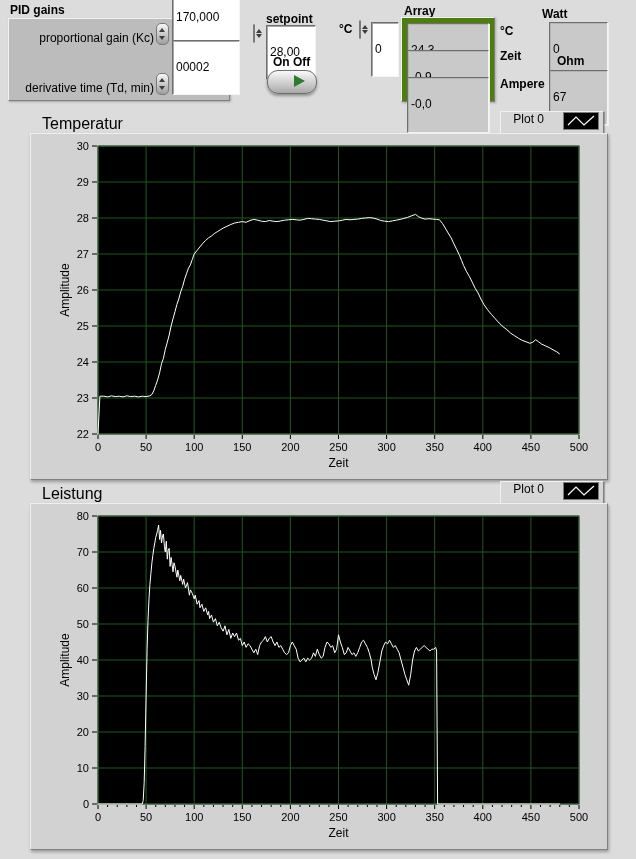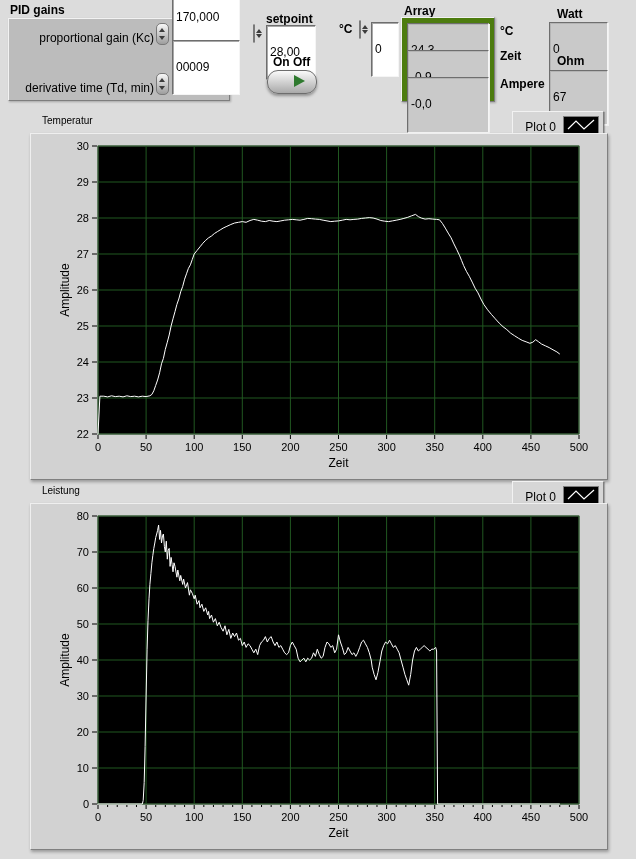--- a/index.html
+++ b/index.html
@@ -24,23 +24,23 @@
            border-left:3px solid transparent;border-right:3px solid transparent;
            border-top:4px solid #3c3c3c;}
   .row-field{margin-left:3px;width:60px;height:19px;}
   .pill{position:absolute;width:48px;height:22px;border-radius:11px;
         background:linear-gradient(180deg,#fafafa,#a9a9a9);border:1px solid #6d6d6d;
         box-shadow:0 2px 3px rgba(0,0,0,.35);}
   .play{position:absolute;left:26px;top:4px;width:0;height:0;
         border-top:6px solid transparent;border-bottom:6px solid transparent;
         border-left:11px solid #2f7a2f;}
   .chart-wrap{position:absolute;width:576px;height:368px;}
-  .chart-title{position:absolute;left:12px;top:4px;font-size:10px;}
-  .legend{position:absolute;right:2px;top:0;height:22px;display:flex;align-items:flex-end;
-          gap:7px;padding:0 4px 0 12px;background:#d6d6d6;border:1px solid;
+  .chart-title{position:absolute;left:12px;top:4px;font-size:16px;}
+  .legend{position:absolute;right:2px;top:0;height:22px;display:flex;align-items:flex-start;
+          gap:19px;padding:0 4px 0 12px;background:#d6d6d6;border:1px solid;
           border-color:#f2f2f2 #7e7e7e #7e7e7e #f2f2f2;box-shadow:1px 1px 1px rgba(0,0,0,.25);}
   .legend-text{font-size:12px;}
   .plot-svg{position:absolute;left:0;top:22px;background:#d2d2d2;border:1px solid;
           border-color:#efefef #808080 #808080 #efefef;box-shadow:1px 2px 3px rgba(0,0,0,.3);}
   svg text{font-family:"Liberation Sans",sans-serif;fill:#000;}
   svg text.tick{font-size:11px;}
   svg text.axis{font-size:12px;}
 </style>
 </head>
 <body>
@@ -51,21 +51,21 @@
   <div class="lbl" style="left:10px;top:3px">PID gains</div>
   <div class="pid-box raisedbox" style="left:8px;top:18px;width:220px;height:81px">
     <div class="pid-row" style="top:5px">
       <span class="pid-lbl">proportional gain (Kc)</span>
       <span class="spinner"></span>
       <span class="field row-field">170,000</span>
     </div>
     <div class="pid-row" style="top:55px">
       <span class="pid-lbl">derivative time (Td, min)</span>
       <span class="spinner"></span>
-      <span class="field row-field">00009</span>
+      <span class="field row-field">00002</span>
     </div>
   </div>
 
   
   <div class="lbl" style="left:266px;top:12px">setpoint</div>
   <span class="spinner abs" style="left:253px;top:25px"></span>
   <span class="field abs" style="left:266px;top:25px;width:42px;height:19px">28,00</span>
 
   
   <div class="lbl" style="left:273px;top:55px">On Off</div>
@@ -85,21 +85,21 @@
     <span class="field ind abs" style="left:5px;top:32px;width:74px;height:20px">-0,9</span>
     <span class="field ind abs" style="left:5px;top:59px;width:74px;height:20px">-0,0</span>
   </div>
 
   
   <div class="lbl" style="left:500px;top:24px">°C</div>
   <div class="lbl" style="left:500px;top:49px">Zeit</div>
   <div class="lbl" style="left:500px;top:77px">Ampere</div>
 
   
-  <div class="lbl" style="left:557px;top:7px">Watt</div>
+  <div class="lbl" style="left:542px;top:7px">Watt</div>
   <span class="field ind abs" style="left:549px;top:22px;width:51px;height:19px">0</span>
   <div class="lbl" style="left:557px;top:54px">Ohm</div>
   <span class="field ind abs" style="left:549px;top:70px;width:51px;height:19px">67</span>
 
   
   <div class="chart-wrap" style="left:30px;top:111px">
     <div class="chart-title">Temperatur</div>
     <div class="legend">
       <span class="legend-text">Plot 0</span>
       <svg width="36" height="18">

